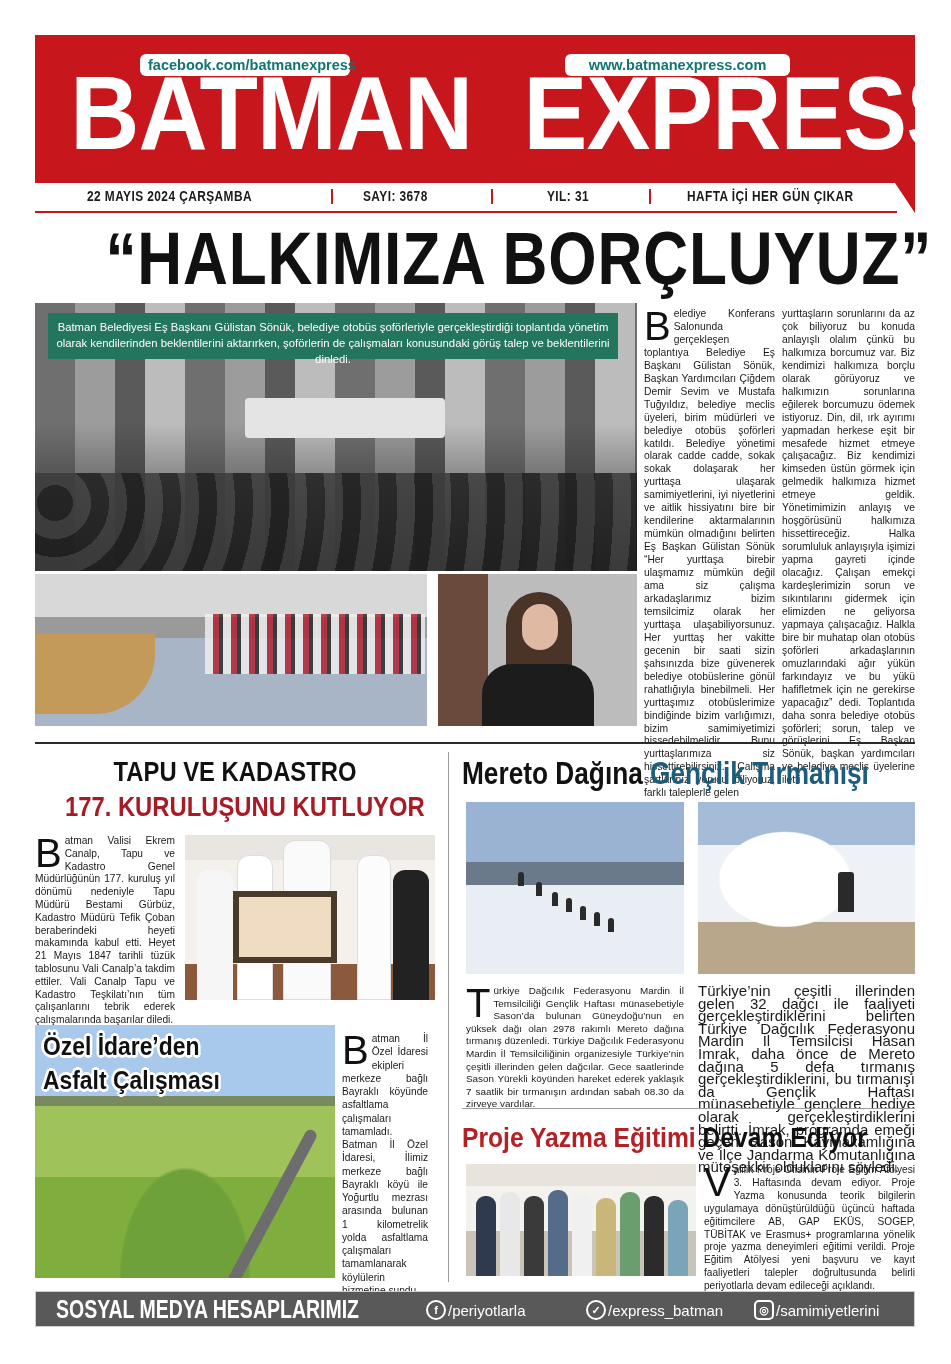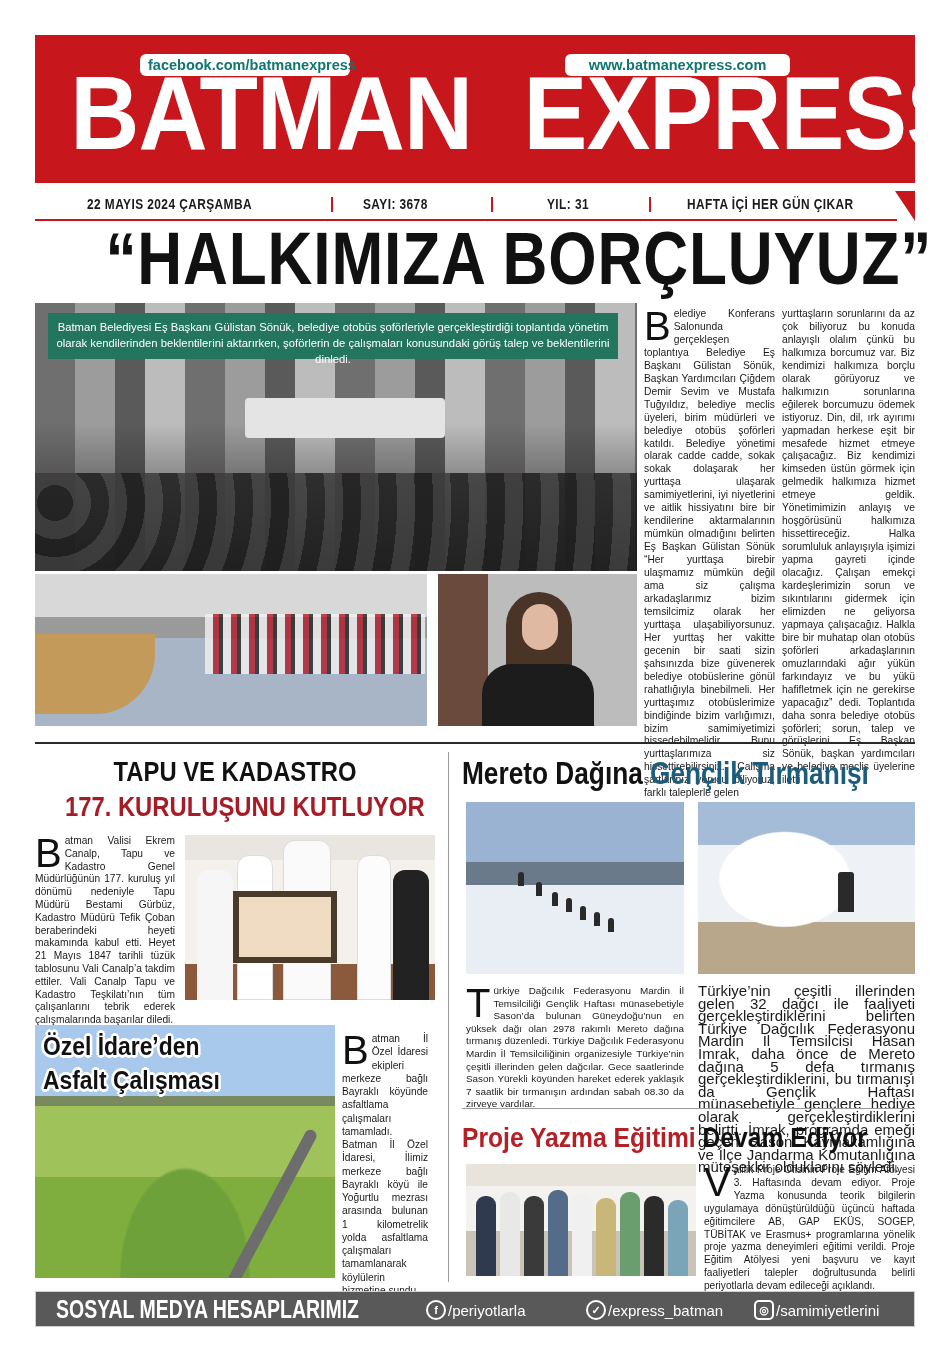--- a/index.html
+++ b/index.html
@@ -8,21 +8,21 @@
 
   
   .masthead { position: absolute; left: 35px; top: 35px; width: 880px; height: 148px; background: #c8161d; }
   .masthead-title { position: absolute; left: 0; top: 22px; width: 880px; text-align: center;
     font-family: "Liberation Sans", sans-serif; font-weight: 900; color: #fff; font-size: 104px; line-height: 112px;
     letter-spacing: -1px; transform: scaleX(0.92); transform-origin: center; white-space: nowrap; }
   .pill { position: absolute; top: 19px; height: 22px; background: #fff; border-radius: 6px; color: #0f766e;
     font-weight: 700; font-size: 14.5px; line-height: 22px; padding: 0 8px; white-space: nowrap; }
   .pill.fb { left: 105px; width: 210px; text-align: center; }
   .pill.www { left: 530px; width: 225px; text-align: center; }
-  .dateline { position: absolute; left: 35px; top: 183px; width: 880px; height: 30px; margin-top: 8px; }
+  .dateline { position: absolute; left: 35px; top: 183px; width: 880px; height: 30px; }
   .dateline-bg { position: absolute; left: 0; top: 0; width: 860px; height: 30px; background: #fff; }
   .dateline-tri { position: absolute; right: 0; top: 0; width: 0; height: 0; border-top: 30px solid #c8161d; border-left: 20px solid transparent; }
   .dateline-rule { position: absolute; left: 0; bottom: 0; width: 862px; height: 2px; background: #c8161d; }
   .dl-item { position: absolute; top: 5px; font-weight: 700; font-size: 14px; color: #1a1a1a; letter-spacing: 0.5px; transform: scaleX(0.85); transform-origin: left; white-space: nowrap; }
   .dl-sep { position: absolute; top: 6px; width: 2px; height: 15px; background: #c8161d; }
 
   
   .headline { position: absolute; left: 35px; top: 222px; width: 880px; height: 74px; text-align: center;
     font-weight: 900; font-size: 74px; line-height: 74px; color: #111; white-space: nowrap; letter-spacing: 1px;
     transform: scaleX(0.84); transform-origin: center; }

